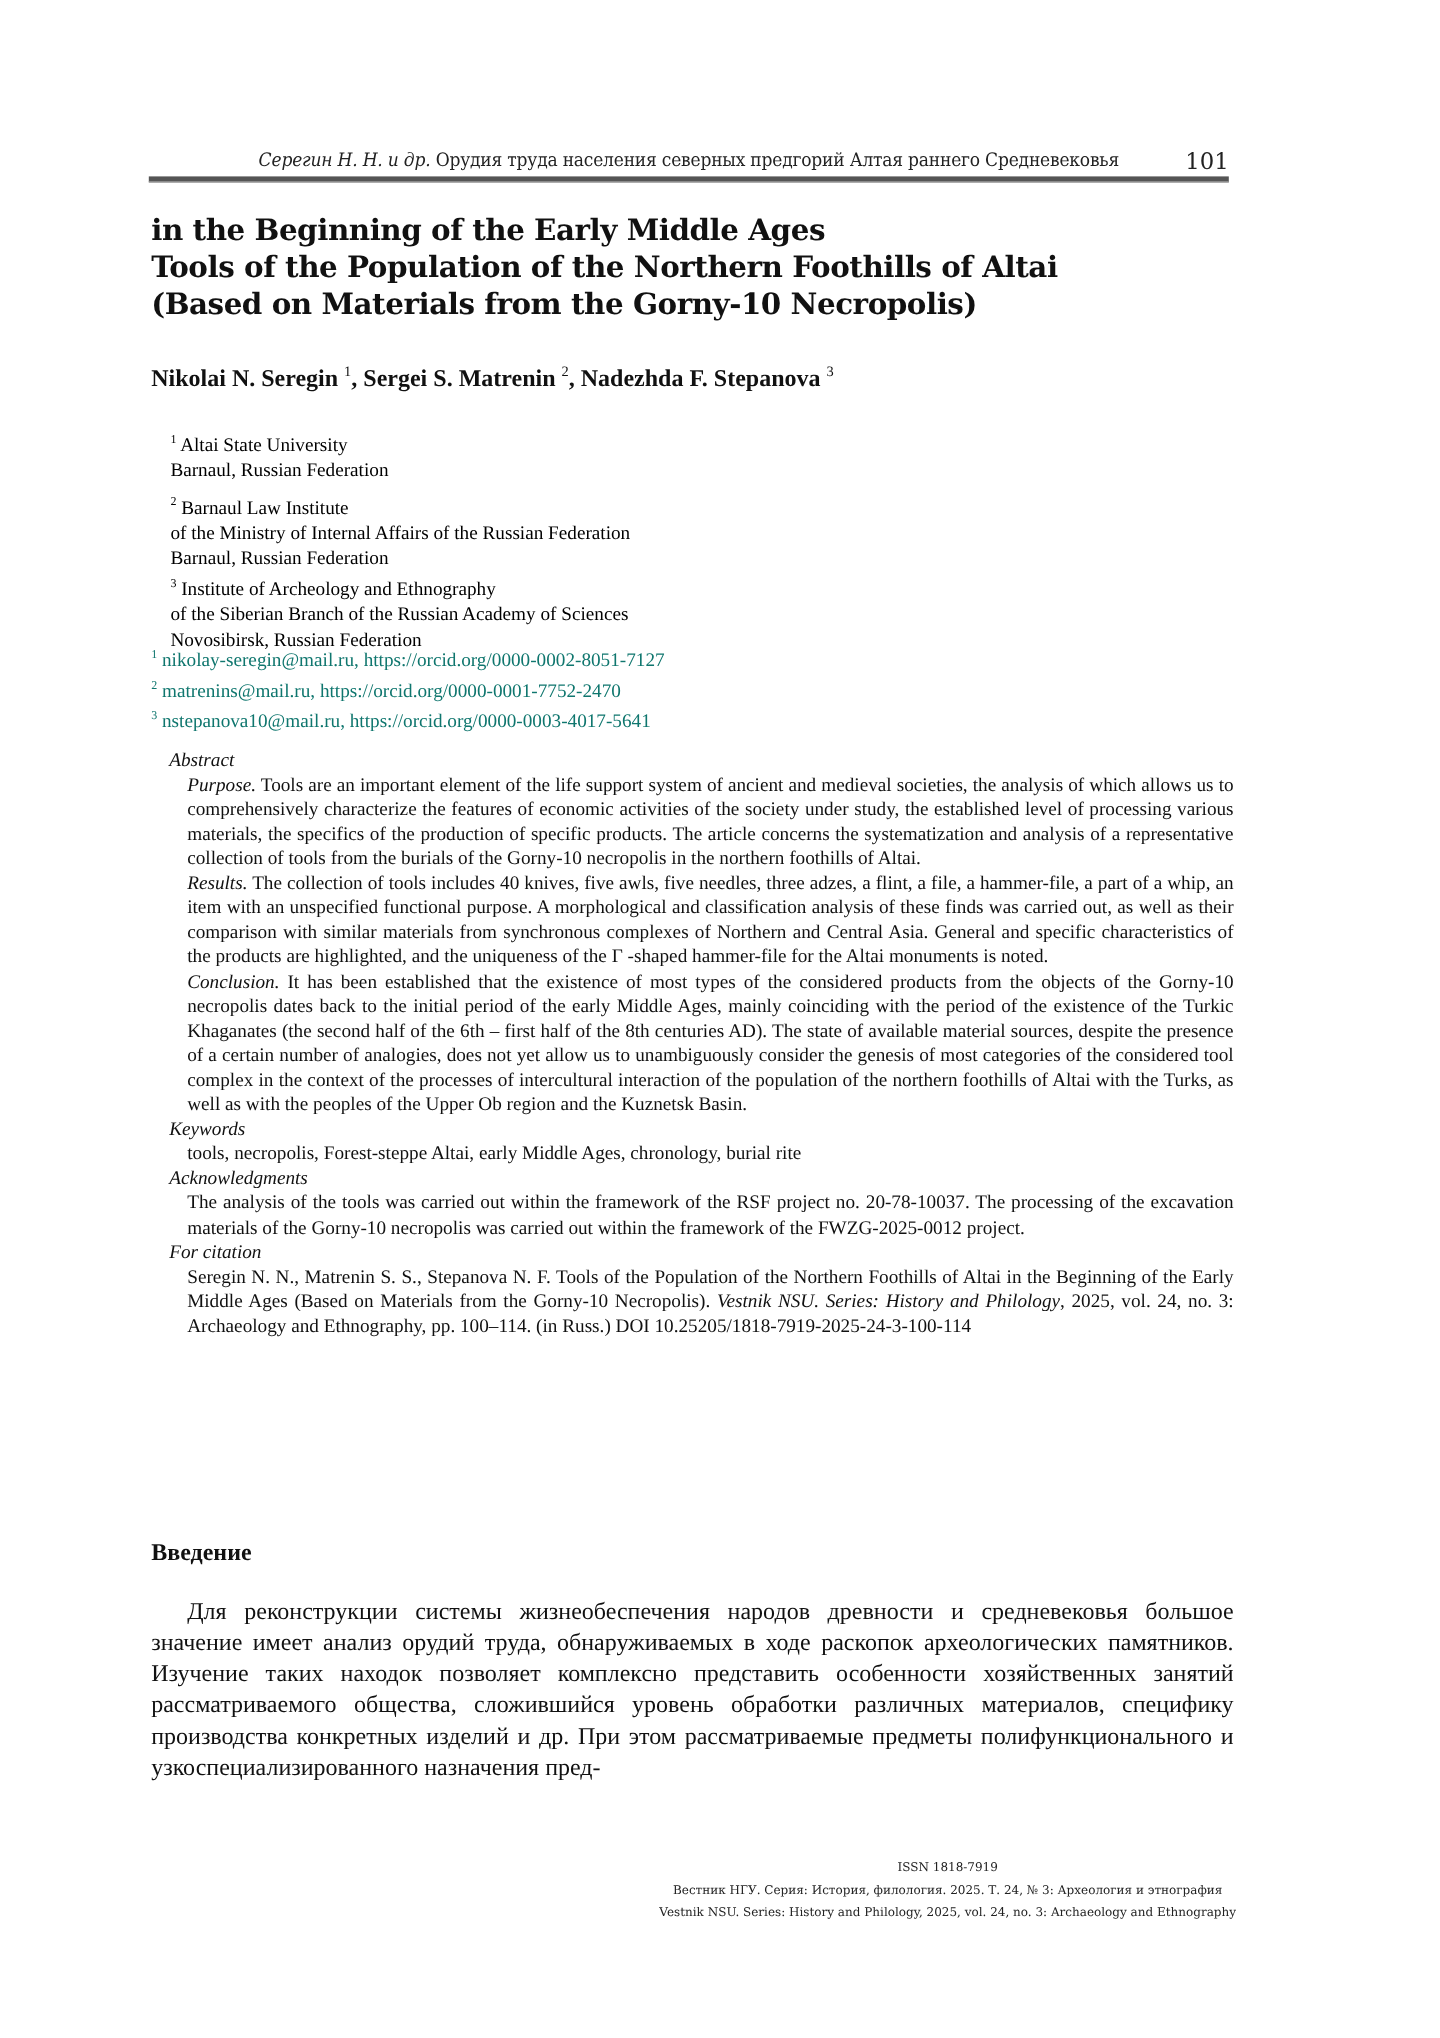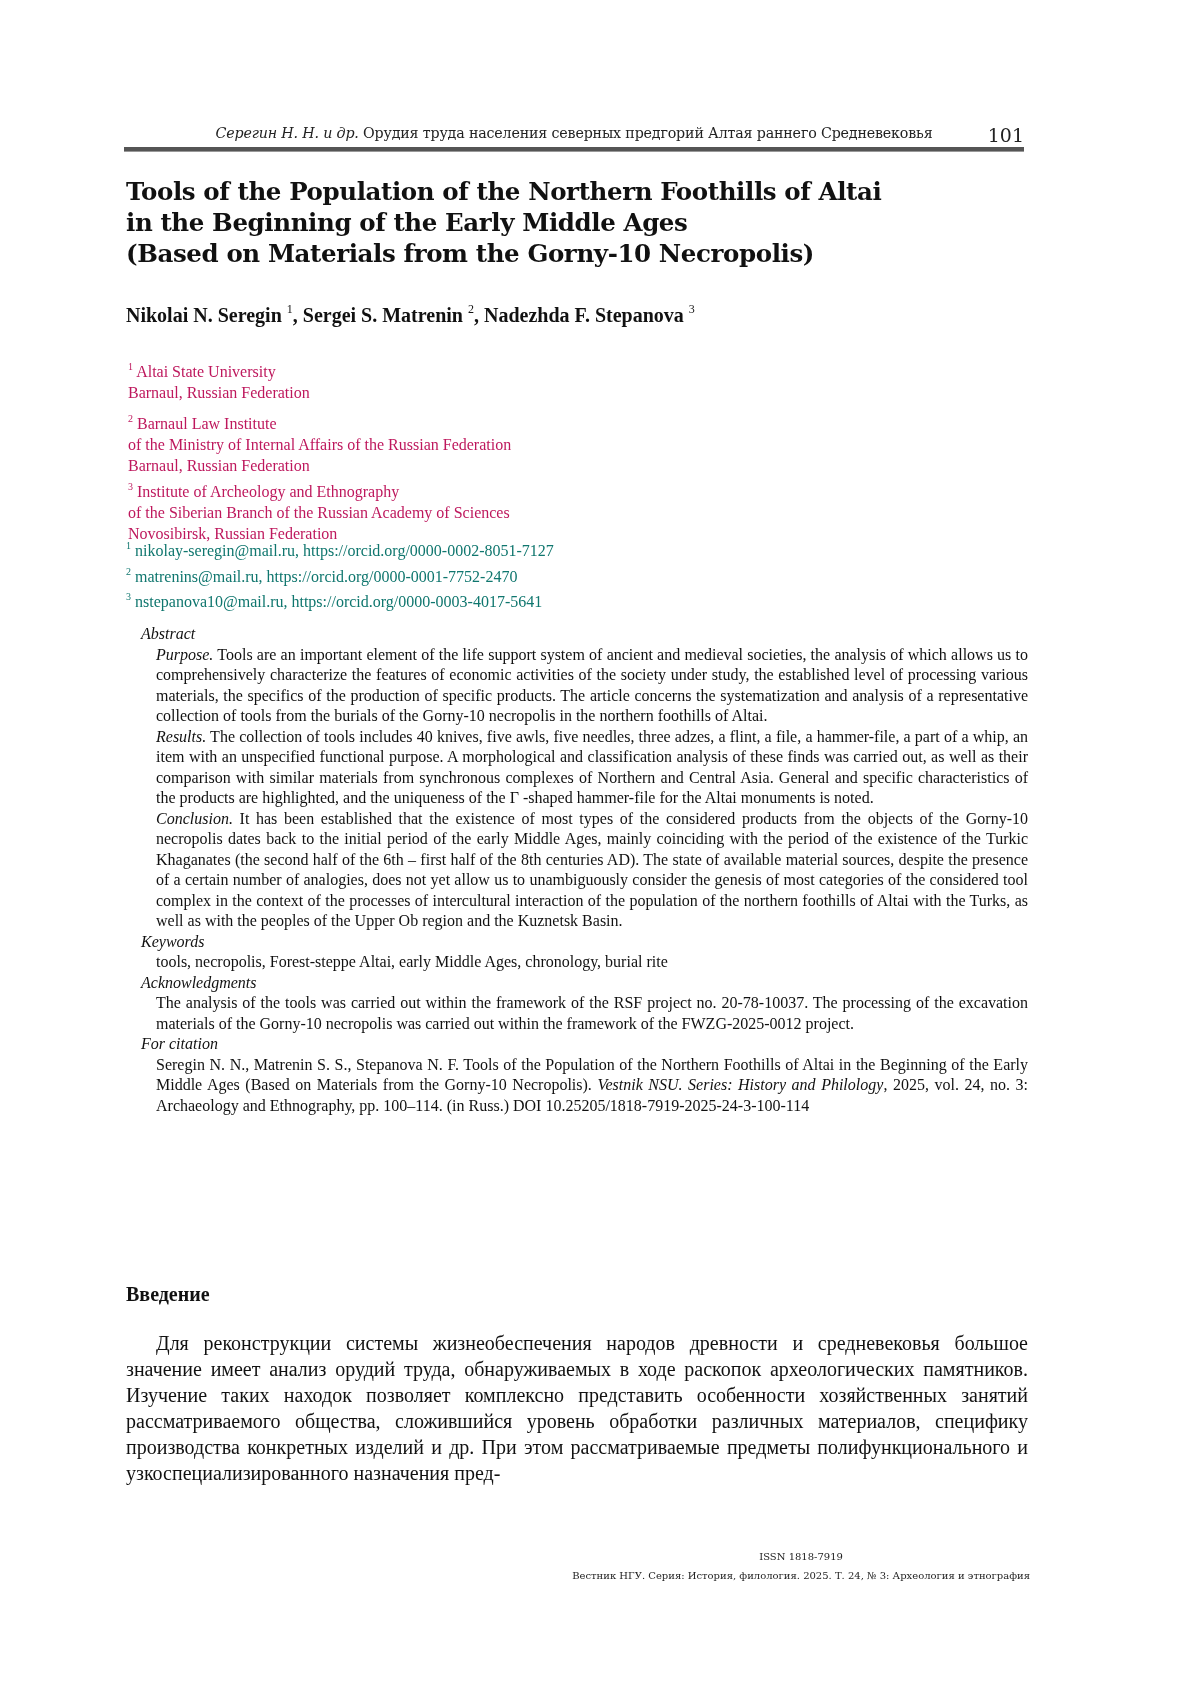--- a/index.html
+++ b/index.html
@@ -11,21 +11,21 @@
   .running-head .rh-author { font-style: italic; }
   .running-head .rh-page { position: absolute; right: 0; top: 0; font-size: 19px; font-family: "DejaVu Serif", serif; color: #222; }
   .head-rule { position: absolute; left: 124px; top: 147px; width: 900px; height: 4px; background: #555; border-bottom: 1px solid #999; }
 
   .title { position: absolute; left: 126px; top: 176px; width: 880px; font-family: "DejaVu Serif", serif; font-weight: bold; font-size: 24.5px; line-height: 31px; color: #111; letter-spacing: -0.4px; }
   .title div { white-space: nowrap; }
 
   .authors { position: absolute; left: 126px; top: 302px; font-family: "Liberation Serif", serif; font-weight: bold; font-size: 20px; white-space: nowrap; color: #111; }
   .authors sup { font-weight: normal; font-size: 12px; vertical-align: 9px; }
 
-  .affils { position: absolute; left: 128px; top: 356px; font-size: 16px; line-height: 21px; color: #be185d; }
+  .affils { position: absolute; left: 142px; top: 356px; font-size: 16px; line-height: 21px; color: #000000; }
   .affils .grp { margin-bottom: 5px; }
   .affils .grp.tight { margin-bottom: 0; }
   .affils sup, .contacts sup { font-size: 10px; vertical-align: 7px; }
 
   .contacts { position: absolute; left: 126px; top: 536px; font-size: 16px; line-height: 20.5px; color: #0f766e; }
 
   .abstract { position: absolute; left: 126px; top: 624px; width: 902px; font-size: 16px; line-height: 20.5px; color: #111; }
   .sec-label { font-style: italic; margin-left: 15px; }
   .sec-body { padding-left: 30px; text-align: justify; }
   .sub-label { font-style: italic; }
@@ -40,22 +40,22 @@
 
 <div class="page">
 
   <div class="running-head">
     <div class="rh-text"><span class="rh-author">Серегин Н. Н. и др.</span> <span>Орудия труда населения северных предгорий Алтая раннего Средневековья</span></div>
     <span class="rh-page">101</span>
   </div>
   <div class="head-rule"></div>
 
   <div class="title">
+    <div>in the Beginning of the Early Middle Ages</div>
     <div>Tools of the Population of the Northern Foothills of Altai</div>
-    <div>in the Beginning of the Early Middle Ages</div>
     <div>(Based on Materials from the Gorny-10 Necropolis)</div>
   </div>
 
   <div class="authors">
     <span>Nikolai N. Seregin</span>&nbsp;<sup>1</sup><span>, </span><span>Sergei S. Matrenin</span>&nbsp;<sup>2</sup><span>, </span><span>Nadezhda F. Stepanova</span>&nbsp;<sup>3</sup>
   </div>
 
   <div class="affils">
     <div class="grp">
       <div><sup>1</sup> <span>Altai State University</span></div>
@@ -94,15 +94,16 @@
     <div class="sec-label">For citation</div>
     <div class="sec-body"><span>Seregin N. N., Matrenin S. S., Stepanova N. F. Tools of the Population of the Northern Foothills of Altai in the Beginning of the Early Middle Ages (Based on Materials from the Gorny-10 Necropolis). </span><i>Vestnik NSU. Series: History and Philology</i><span>, 2025, vol. 24, no. 3: Archaeology and Ethnography, pp. 100–114. (in Russ.) DOI 10.25205/1818-7919-2025-24-3-100-114</span></div>
   </div>
 
   <div class="intro-heading">Введение</div>
   <div class="intro-body">Для реконструкции системы жизнеобеспечения народов древности и средневековья большое значение имеет анализ орудий труда, обнаруживаемых в ходе раскопок археологических памятников. Изучение таких находок позволяет комплексно представить особенности хозяйственных занятий рассматриваемого общества, сложившийся уровень обработки различных материалов, специфику производства конкретных изделий и др. При этом рассматриваемые предметы полифункционального и узкоспециализированного назначения пред-</div>
 
   <div class="footer">
     <div>ISSN 1818-7919</div>
     <div>Вестник НГУ. Серия: История, филология. 2025. Т. 24, № 3: Археология и этнография</div>
+    <div>Vestnik NSU. Series: History and Philology, 2025, vol. 24, no. 3: Archaeology and Ethnography</div>
   </div>
 
 </div>
 
 </body></html>

